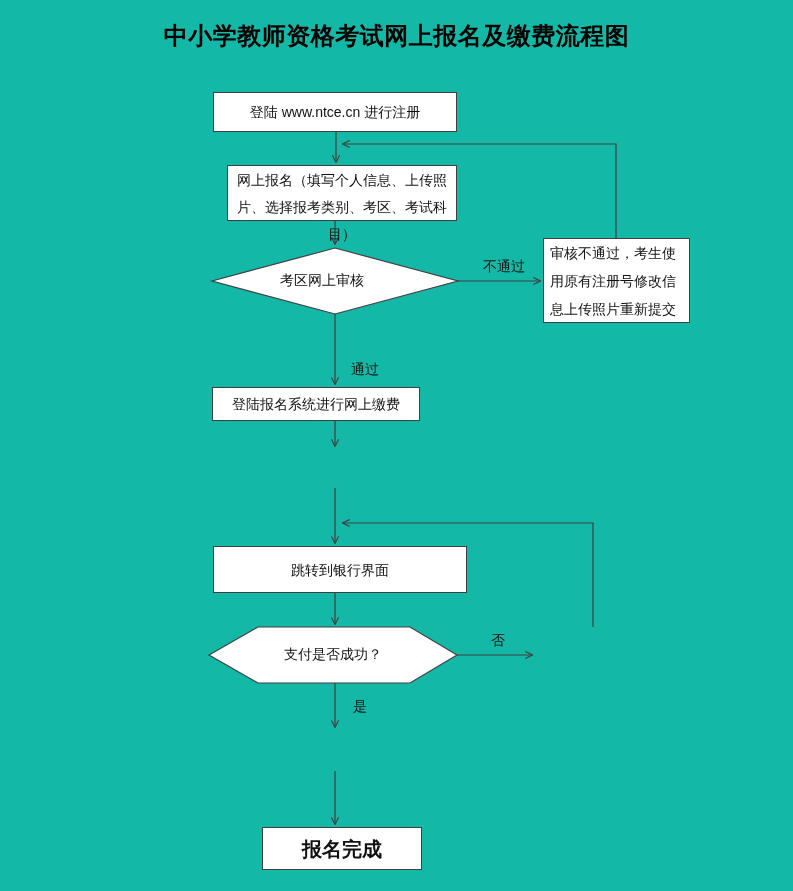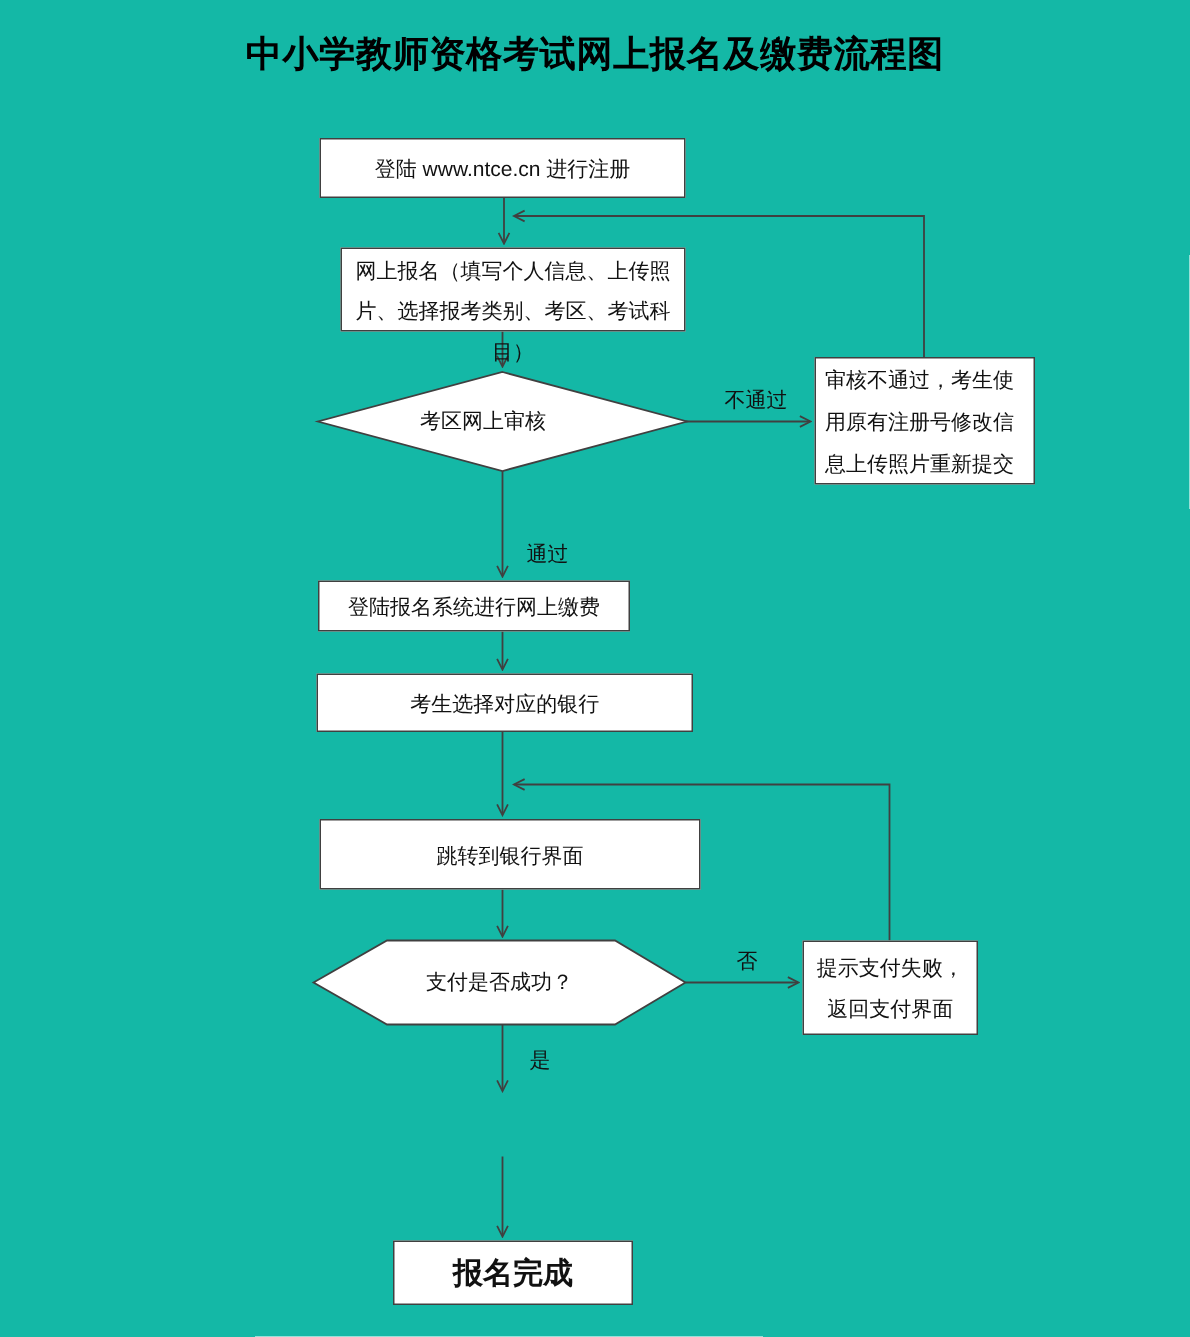--- a/index.html
+++ b/index.html
@@ -74,25 +74,23 @@
   </svg>
 
   <div class="node" id="n-register">登陆 www.ntce.cn 进行注册</div>
 
   <div class="node block" id="n-apply">网上报名（填写个人信息、上传照片、选择报考类别、考区、考试科目）</div>
 
   <div class="node block" id="n-review-fail">审核不通过，考生使用原有注册号修改信息上传照片重新提交</div>
 
   <div class="node" id="n-pay-login">登陆报名系统进行网上缴费</div>
 
-  <div class="node" id="n-choose-bank">考生选择对应的银行</div>
 
   <div class="node" id="n-bank-page">跳转到银行界面</div>
 
-  <div class="node block" id="n-pay-fail">提示支付失败，返回支付界面</div>
 
 
   <div class="node" id="n-complete">报名完成</div>
 
   <div class="shape-label" id="l-review">考区网上审核</div>
 
   <div class="shape-label" id="l-paycheck">支付是否成功？</div>
 
   <div class="edge-label" id="e-fail">不通过</div>
 

